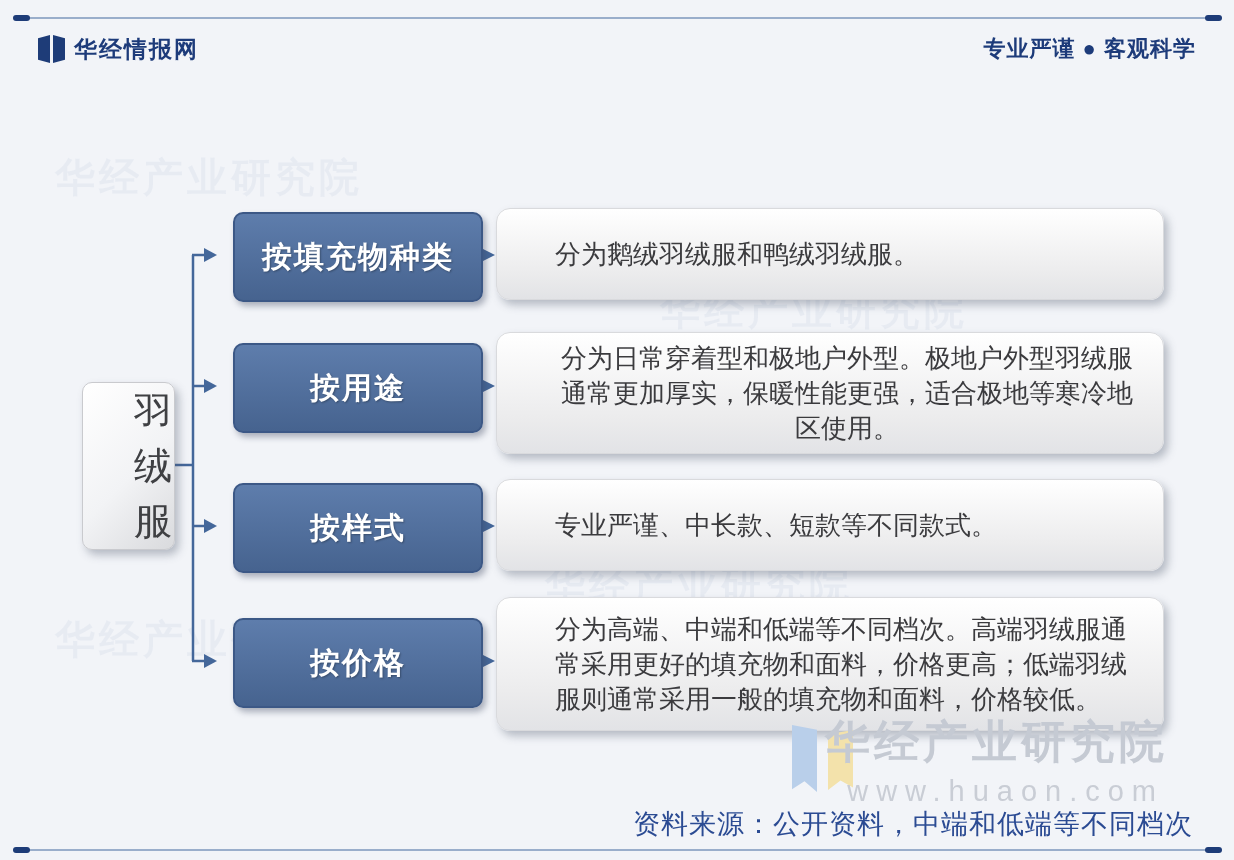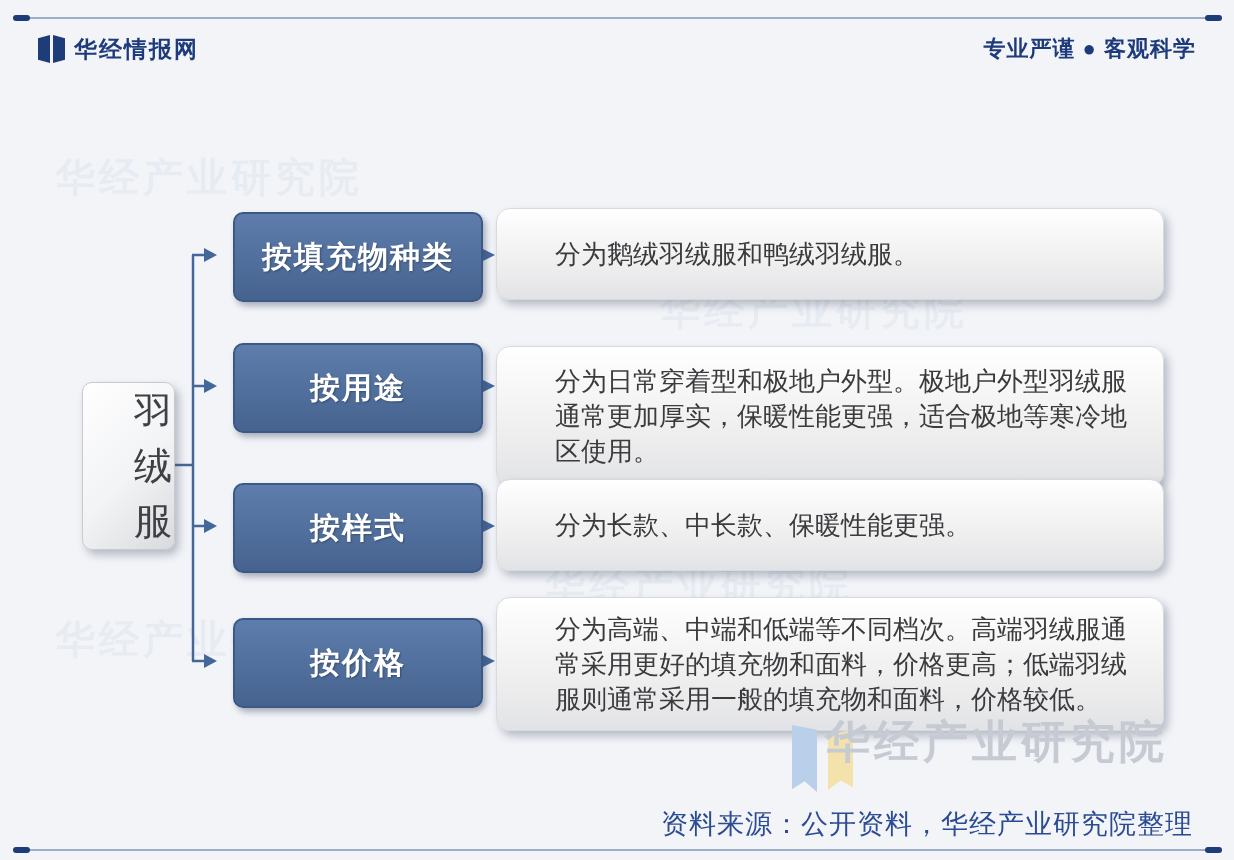--- a/index.html
+++ b/index.html
@@ -76,21 +76,21 @@
     background:linear-gradient(#ffffff,#ececed 70%,#e2e3e6);
     border:1px solid #d9dadd;border-radius:14px;
     box-shadow:4px 5px 8px rgba(70,80,100,.35);
     display:flex;align-items:center;
     padding:0 24px;box-sizing:border-box;
   }
   .desc-text{
     font-size:26px;line-height:35px;color:#3b3b3e;margin-left:34px;
   }
   .row1 .cat-box{top:212px;} .row1 .desc-box{top:208px;height:92px;}
-  .row2 .cat-box{top:343px;} .row2 .desc-box{top:346px;height:140px;}
+  .row2 .cat-box{top:343px;} .row2 .desc-box{top:332px;height:122px;text-align:center;}
   .row3 .cat-box{top:483px;} .row3 .desc-box{top:479px;height:92px;}
   .row4 .cat-box{top:618px;} .row4 .desc-box{top:597px;height:134px;}
   
   .ghost{
     position:absolute;z-index:0;
     font-size:40px;font-weight:bold;color:#3a5a9a;opacity:.05;
     letter-spacing:4px;white-space:nowrap;
   }
   
   .wm-block{position:absolute;right:66px;top:712px;text-align:right;z-index:3;}
@@ -179,40 +179,41 @@
     <div class="desc-box">
       <span class="desc-text">分为日常穿着型和极地户外型。极地户外型羽绒服通常更加厚实，保暖性能更强，适合极地等寒冷地区使用。</span>
     </div>
   </div>
 
   <div class="row3">
     <div class="cat-box">
       <span class="cat-label">按样式</span>
     </div>
     <div class="desc-box">
-      <span class="desc-text">分为长款、中长款、保暖性能更强。</span>
+      <span class="desc-text">专业严谨、中长款、短款等不同款式。</span>
     </div>
   </div>
 
   <div class="row4">
     <div class="cat-box">
       <span class="cat-label">按价格</span>
     </div>
     <div class="desc-box">
       <span class="desc-text">分为高端、中端和低端等不同档次。高端羽绒服通常采用更好的填充物和面料，价格更高；低端羽绒服则通常采用一般的填充物和面料，价格较低。</span>
     </div>
   </div>
 
   <div class="ribbon">
     <div class="rb blue"></div>
     <div class="rb yellow"></div>
   </div>
   <div class="wm-block">
     <div class="wm-name">华经产业研究院</div>
-  </div>
-
-  <div class="source-line">资料来源：公开资料，华经产业研究院整理</div>
+    <div class="wm-url">www.huaon.com</div>
+  </div>
+
+  <div class="source-line">资料来源：公开资料，中端和低端等不同档次</div>
 
   <div class="rule rule-bottom"></div>
   <div class="cap cap-bl"></div>
   <div class="cap cap-br"></div>
 
 </div>
 
 </body></html>

